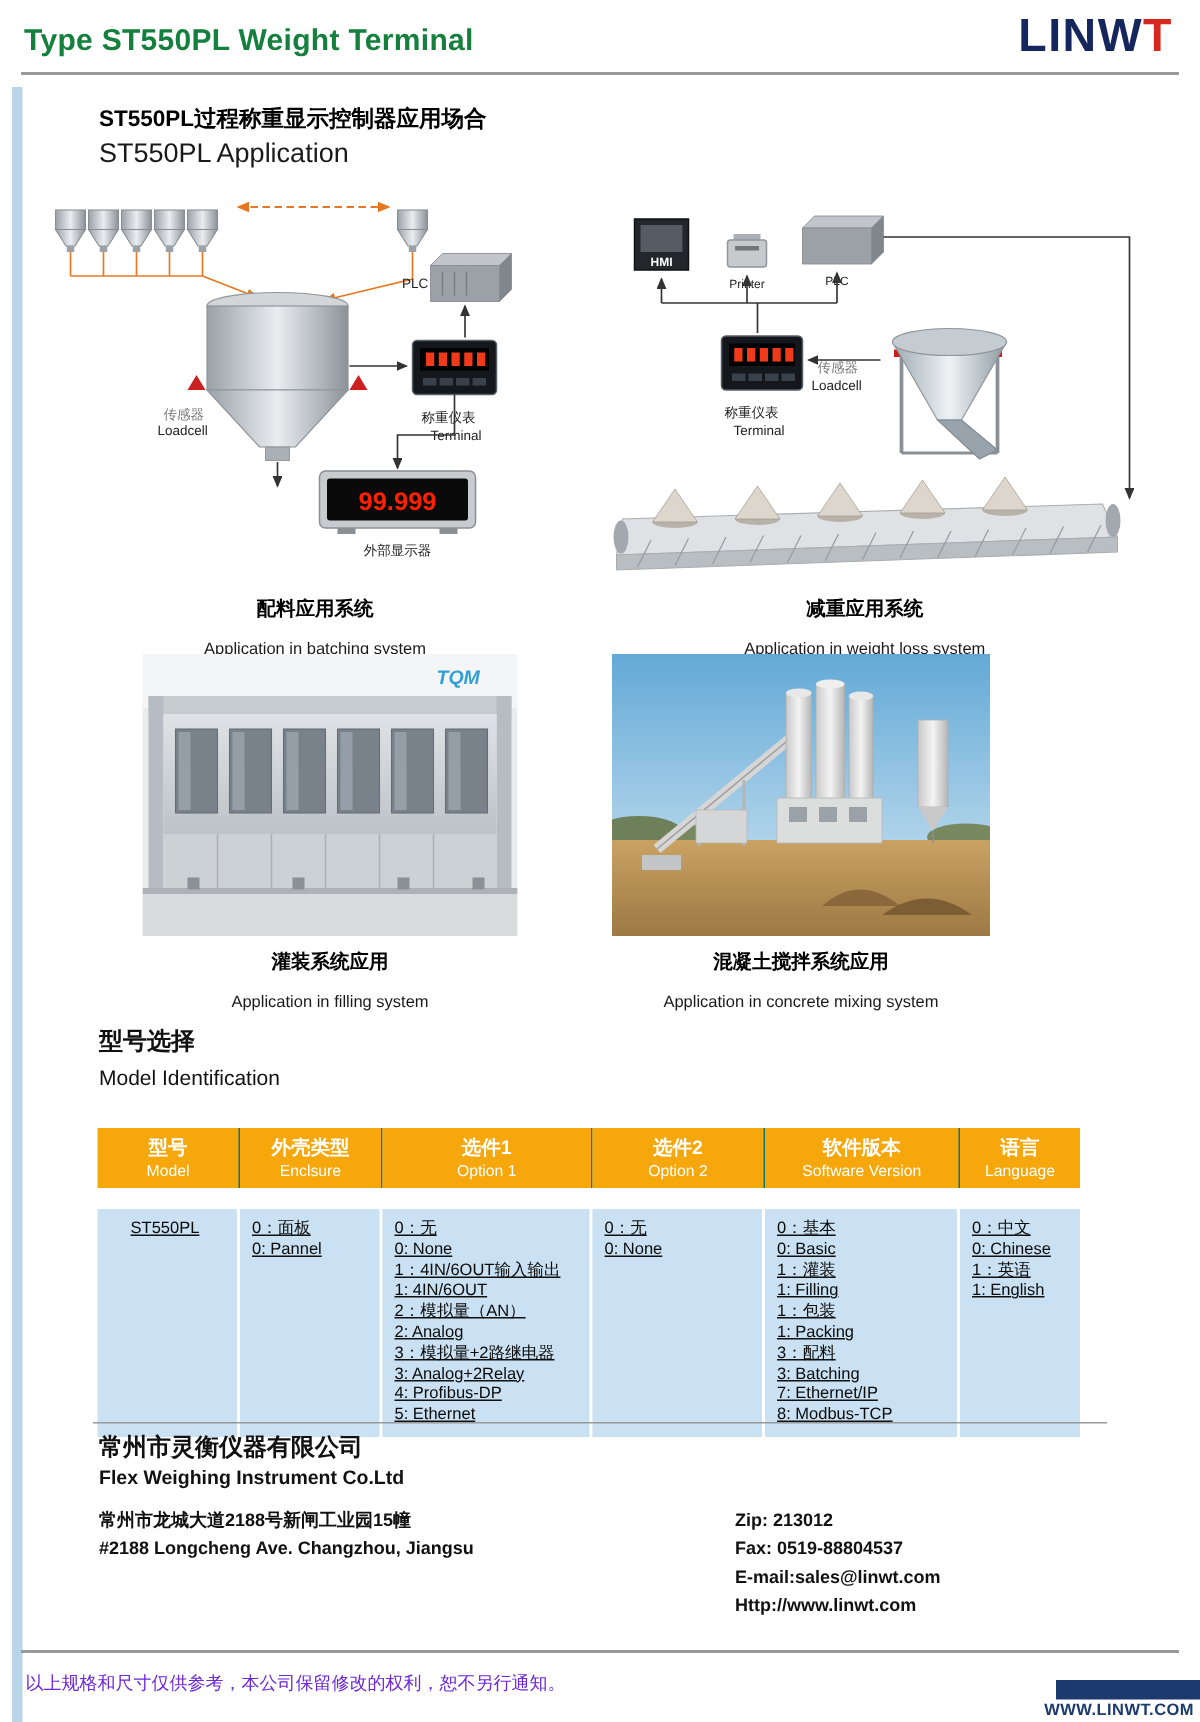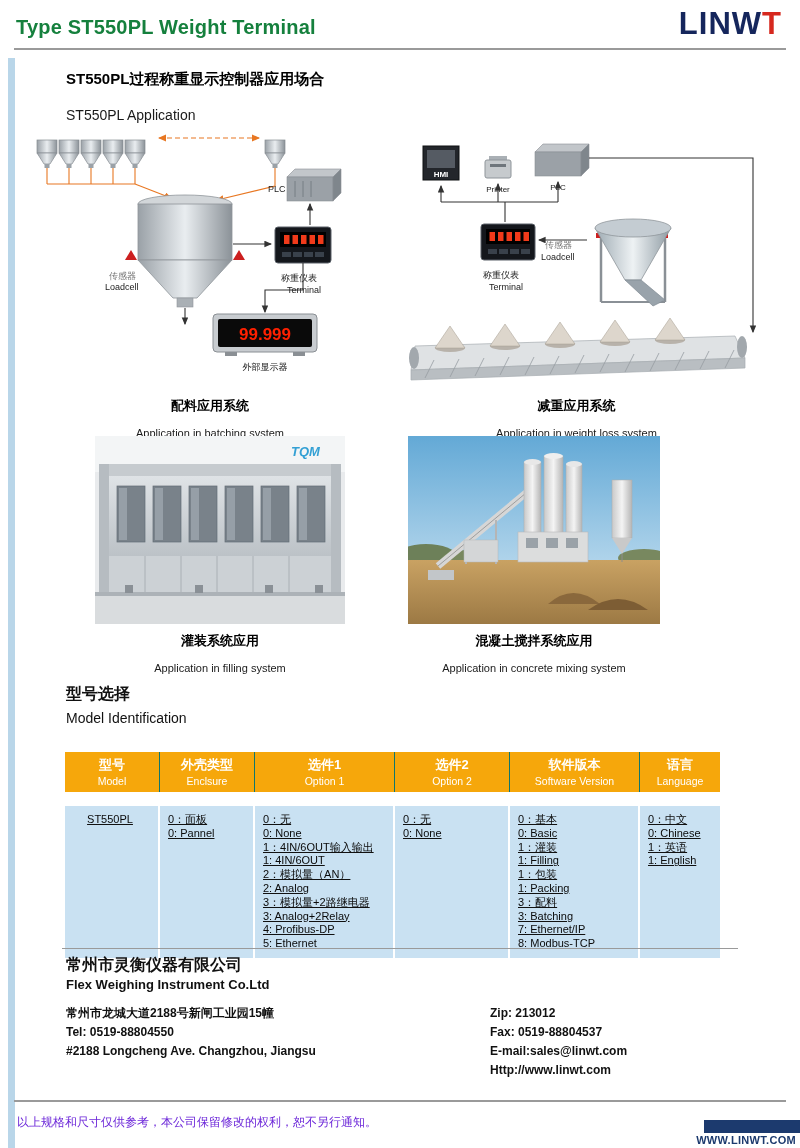--- a/index.html
+++ b/index.html
@@ -13,21 +13,21 @@
   }
   .side-strip { position:absolute; left:8px; top:58px; width:7px; height:1090px; background:#b9d6e9; }
 
   .header-title { position:absolute; left:16px; top:16px; font-size:20px; font-weight:bold; color:#15803d; letter-spacing:0.2px; }
   .logo { position:absolute; right:18px; top:6px; font-size:31px; font-weight:bold; letter-spacing:1px; color:#15265c; }
   .logo .accent { color:#d6281e; }
   .header-rule { position:absolute; left:14px; top:48px; width:772px; height:2px; background:#9a9a9a; }
 
   .intro { position:absolute; left:66px; top:70px; }
   .intro .cn { font-size:15px; font-weight:bold; color:#000; }
-  .intro .en { font-size:14px; color:#1a1a1a; margin-top:18px; }
+  .intro .en { font-size:18px; color:#1a1a1a; margin-top:3px; }
 
   .diagram { position:absolute; top:132px; }
   .diagram.dleft  { left:25px;  width:370px; height:262px; }
   .diagram.dright { left:405px; width:375px; height:262px; }
   .caption { position:absolute; top:397px; text-align:center; }
   .caption.cleft  { left:25px;  width:370px; }
   .caption.cright { left:389px; width:375px; }
   .caption .cn, .photo-caption .cn { font-size:13px; font-weight:bold; color:#000; }
   .caption .en, .photo-caption .en { font-size:11px; color:#1a1a1a; margin-top:12px; }
 
@@ -493,21 +493,20 @@
           <div class="list-line">1: English</div>
         </div>
     </div>
   </div>
 
   <div class="company-rule"></div>
   <div class="company-name-cn">常州市灵衡仪器有限公司</div>
   <div class="company-name-en">Flex Weighing Instrument Co.Ltd</div>
   <div class="contact-col ccleft">
       <div class="list-line">常州市龙城大道2188号新闸工业园15幢</div>
-      <div class="list-line">Tel: 0519-88804550</div>
       <div class="list-line">#2188 Longcheng Ave. Changzhou, Jiangsu</div>
     </div>
   <div class="contact-col ccright">
       <div class="list-line">Zip: 213012</div>
       <div class="list-line">Fax: 0519-88804537</div>
       <div class="list-line">E-mail:sales@linwt.com</div>
       <div class="list-line">Http://www.linwt.com</div>
     </div>
 
   <div class="footer-rule"></div>

